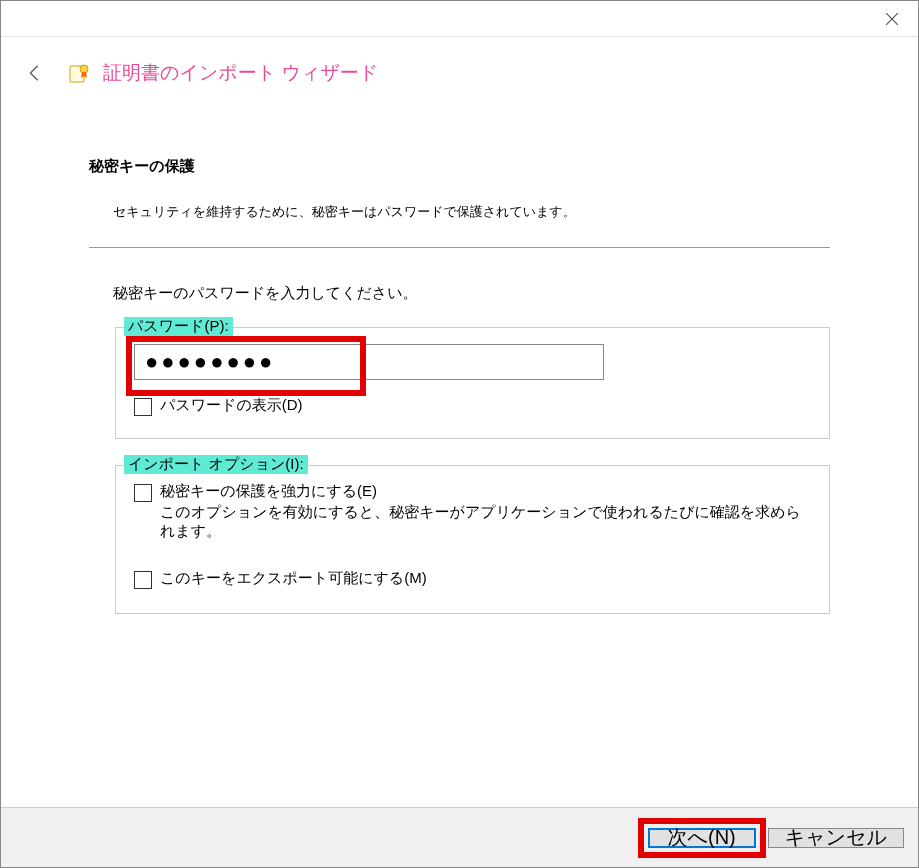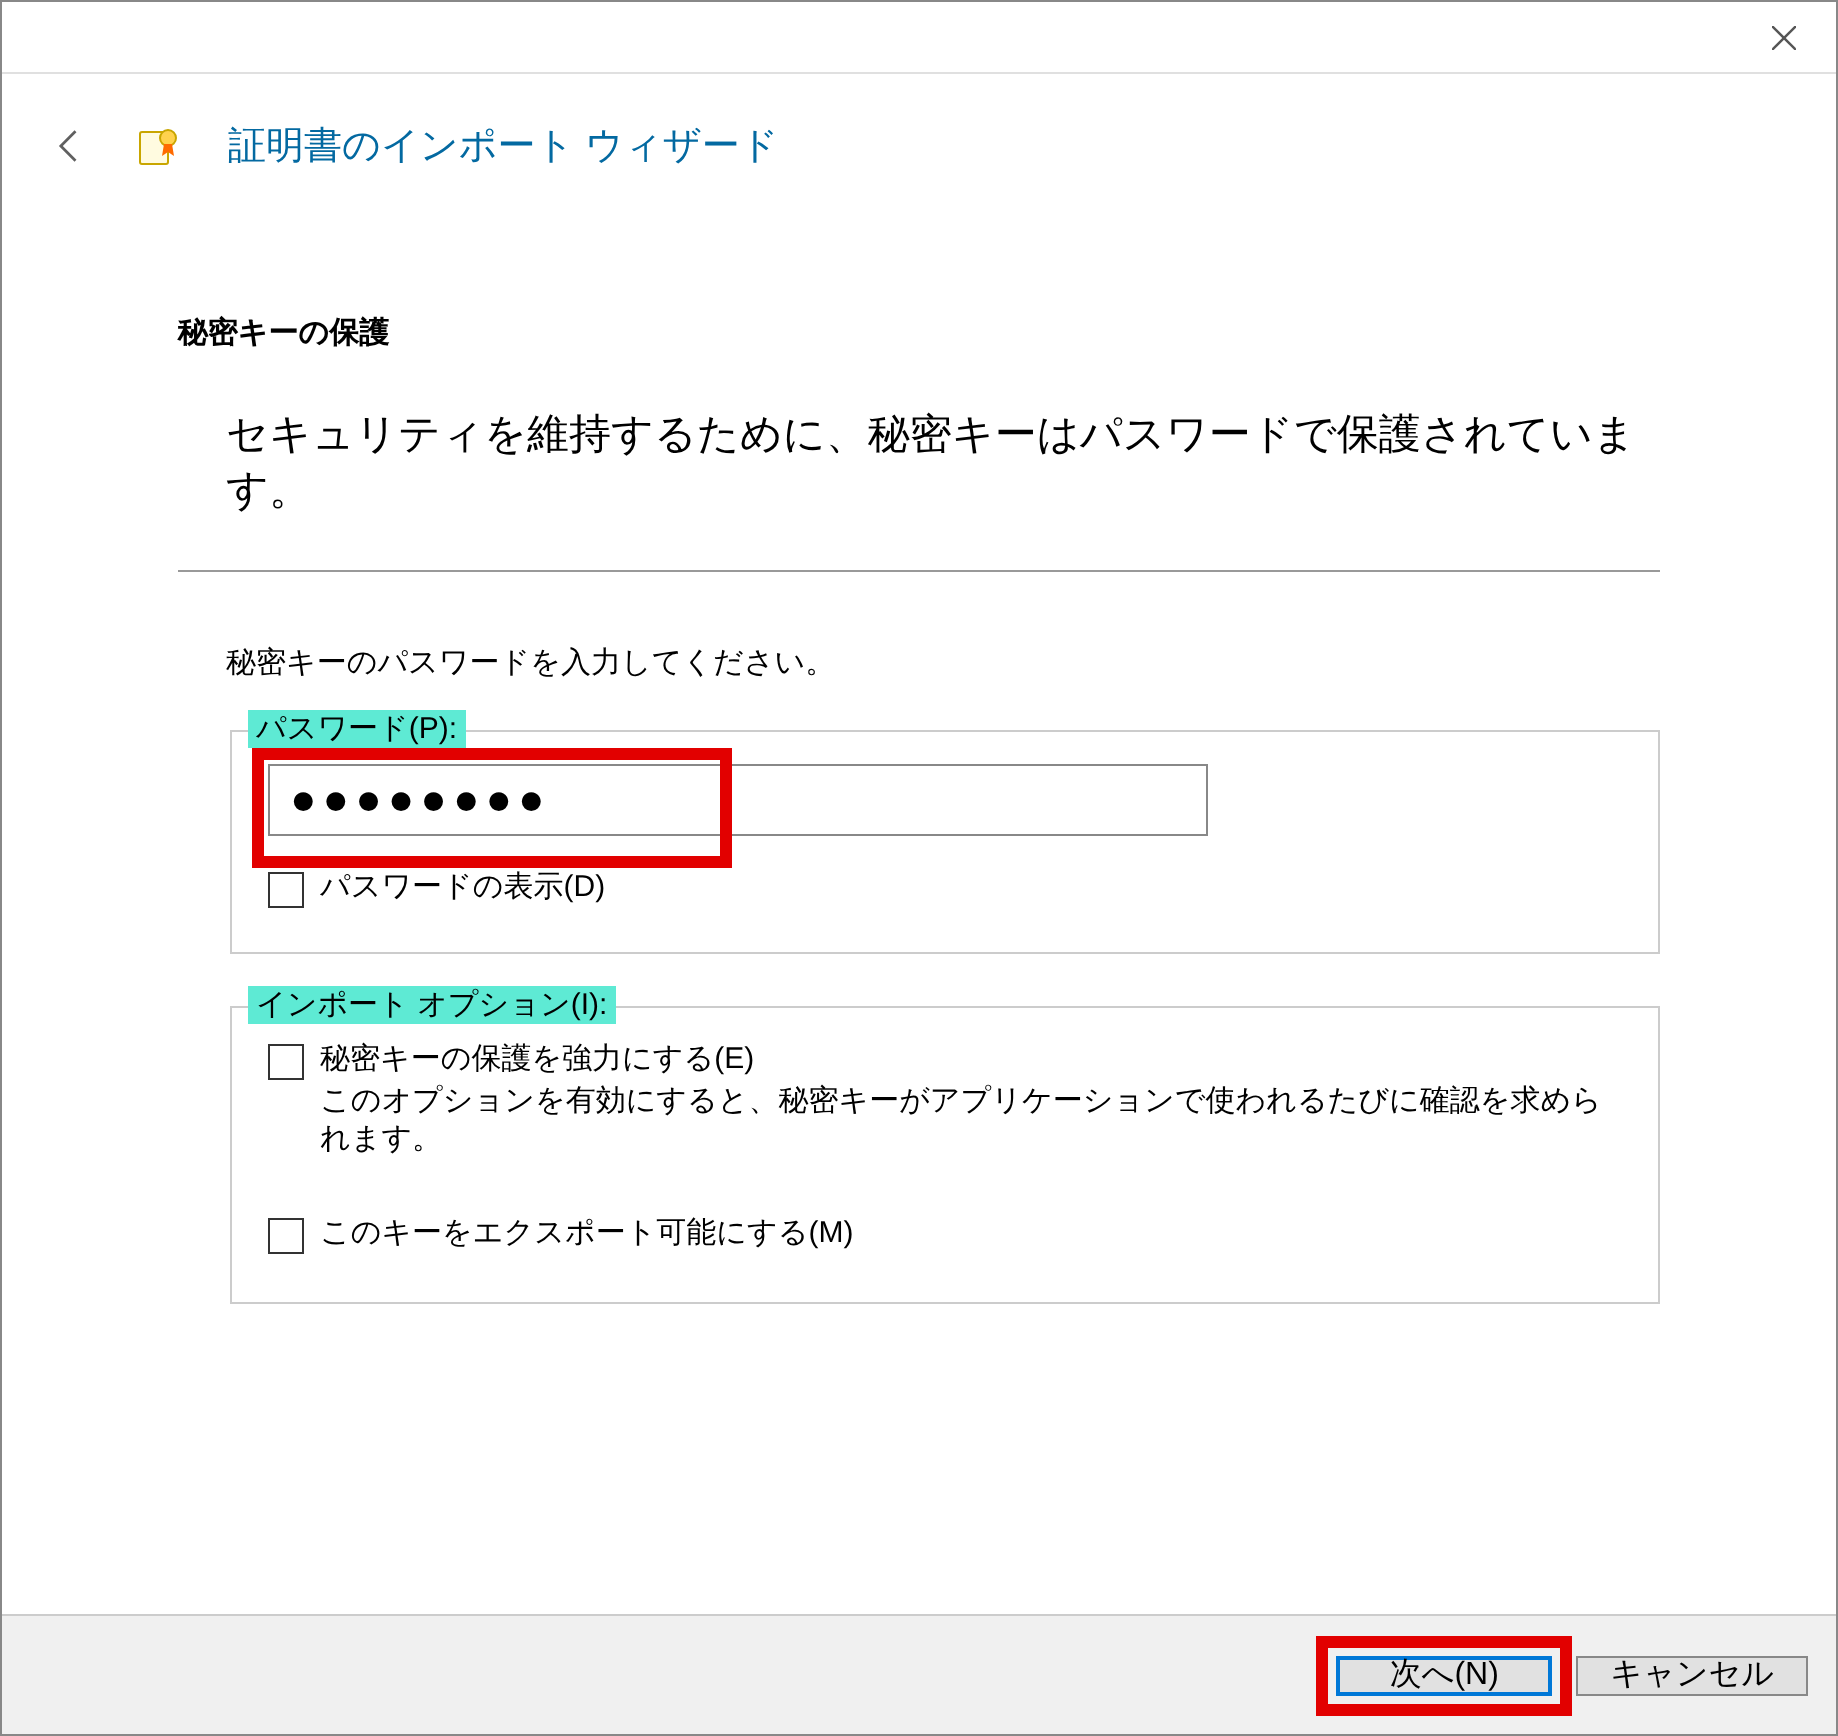--- a/index.html
+++ b/index.html
@@ -45,37 +45,36 @@
     font-size: 20px;
     cursor: pointer;
     margin-right: 6px;
   }
   .cert-icon {
     width: 24px; height: 24px;
     position: relative;
   }
   .cert-icon svg { width: 24px; height: 24px; }
   .wizard-title {
-    color: #0369a1;
+    color: #ec4899;
     font-size: 19px;
     font-weight: 400;
-    margin-left: 11px;
   }
   .content {
     padding: 60px 88px 0 88px;
   }
   .section-heading {
     font-weight: bold;
     font-size: 15px;
     margin-bottom: 10px;
   }
   .section-desc {
     margin-left: 24px;
     margin-bottom: 26px;
-    font-size: 21px;
+    font-size: 13px;
     margin-top: 27px;
   }
   .hr {
     border: none;
     border-top: 1px solid #999;
     margin: 0 0 36px 0;
   }
   .prompt {
     margin-left: 24px;
     margin-bottom: 24px;
@@ -160,21 +159,21 @@
     align-items: center;
     justify-content: flex-end;
     padding: 0 14px;
     gap: 12px;
   }
   .btn {
     min-width: 108px;
     height: 20px;
     border: 1px solid #888;
     background: #e1e1e1;
-    font-size: 16px;
+    font-size: 20px;
     display: inline-flex;
     align-items: center; justify-content: center;
     padding: 0 16px;
     cursor: pointer;
   }
   .btn.primary {
     border: 2px solid #0078d7;
     background: #e1e1e1;
   }
   .btn-wrap {

